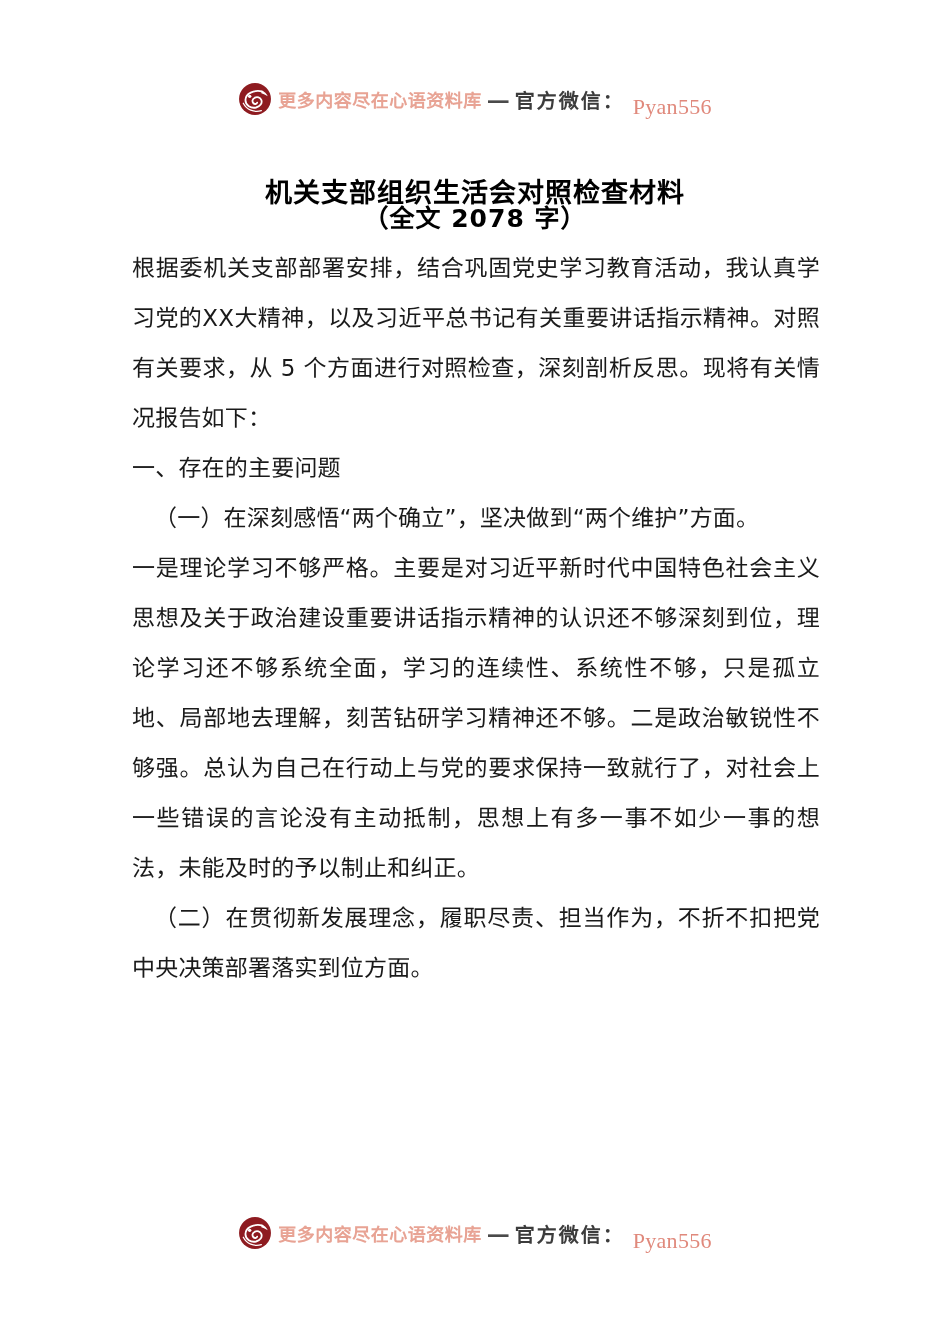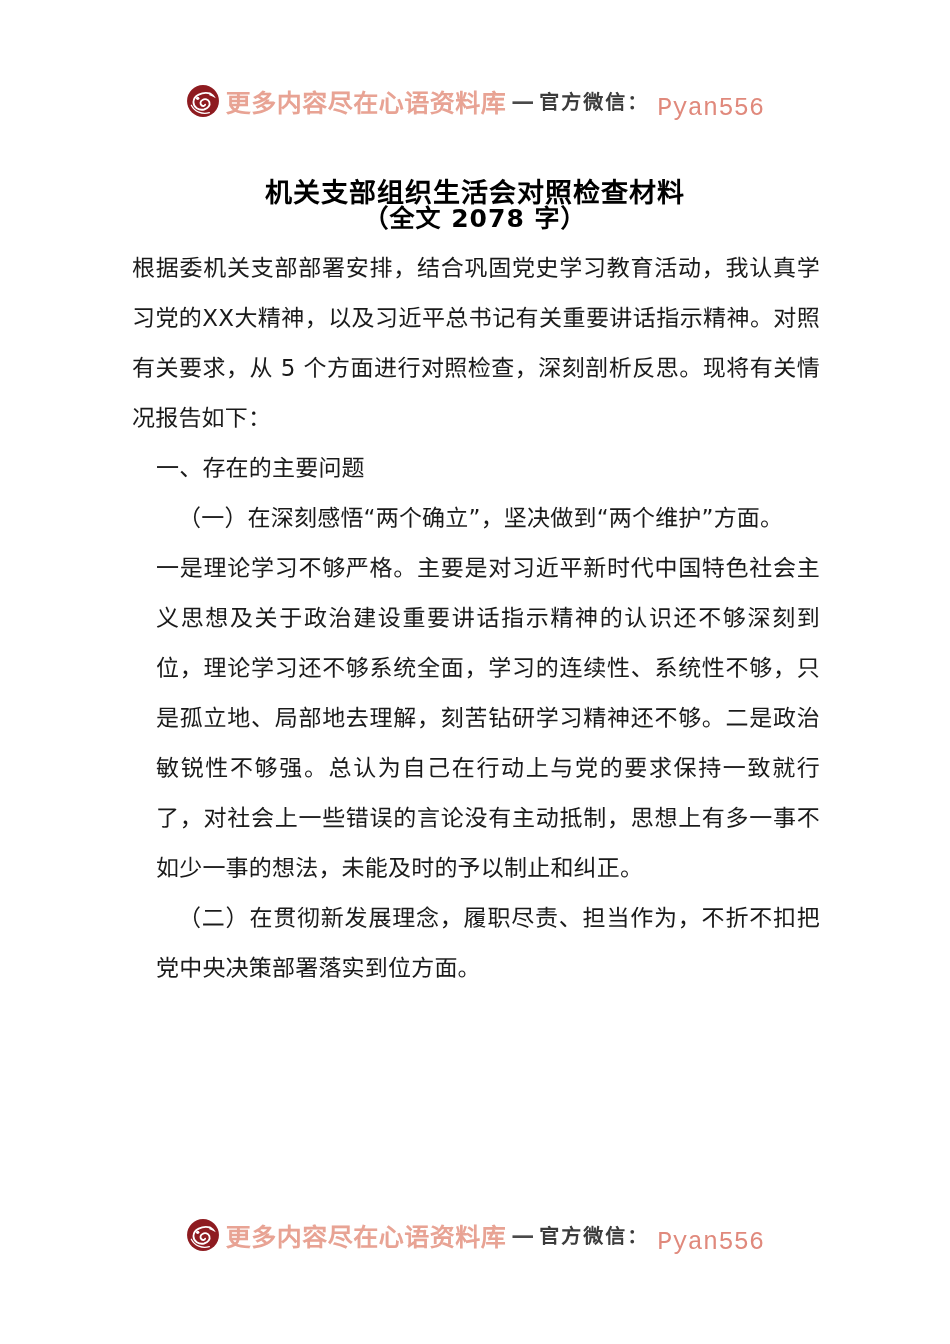--- a/index.html
+++ b/index.html
@@ -43,41 +43,41 @@
   .wm-logo {
     width: 34px;
     height: 34px;
     flex: 0 0 34px;
     display: block;
   }
 
   .wm-cn {
     font-family: "DejaVu Serif", "Liberation Serif", serif;
     font-weight: bold;
-    font-size: 25px;
+    font-size: 18px;
     letter-spacing: 0.5px;
     color: #e8a394;
   }
   .wm-dash {
     font-family: "DejaVu Serif", "Liberation Serif", serif;
     font-weight: bold;
     font-size: 23px;
     color: #4a4a4a;
     margin: 0 -1px;
   }
   .wm-wechat {
     font-family: "DejaVu Serif", "Liberation Serif", serif;
     font-weight: bold;
     font-size: 20px;
     letter-spacing: 2px;
     color: #3c3c3c;
   }
   .wm-id {
-    font-family: Liberation Mono, monospace;
-    font-size: 25px;
+    font-family: Liberation Serif, serif;
+    font-size: 22px;
     color: #e0897c;
     letter-spacing: 0.3px;
     margin-left: 2px;
     margin-top: 16px;
   }
 
   
   .doc-title {
     position: absolute;
     top: 153px;
@@ -117,21 +117,21 @@
     color: #1a1a1a;
     text-align: justify;
     text-justify: inter-ideograph;
     letter-spacing: 0.2px;
     margin: 0;
     word-break: break-all;
   }
   .para.indent-1 { text-indent: 0; }
   .para.indent-2 { text-indent: 22px; }
 
-  .para + .para { margin-top: 0; margin-left: 24px; }
+  .para + .para { margin-top: 0; }
 </style>
 </head>
 <body>
 
 <div class="page">
 
   <div class="watermark top">
     <svg class="wm-logo" viewBox="0 0 64 64" aria-hidden="true">
       <circle cx="32" cy="32" r="30" fill="#8e1b20"></circle>
       <path d="M46 18 C30 14 14 22 14 34 C14 44 24 50 34 48 C42 46 46 40 44 34 C42 29 36 27 31 30 C27 32 26 37 29 40 C31 42 35 42 36 39" fill="none" stroke="#ffffff" stroke-width="3.4" stroke-linecap="round"></path>

